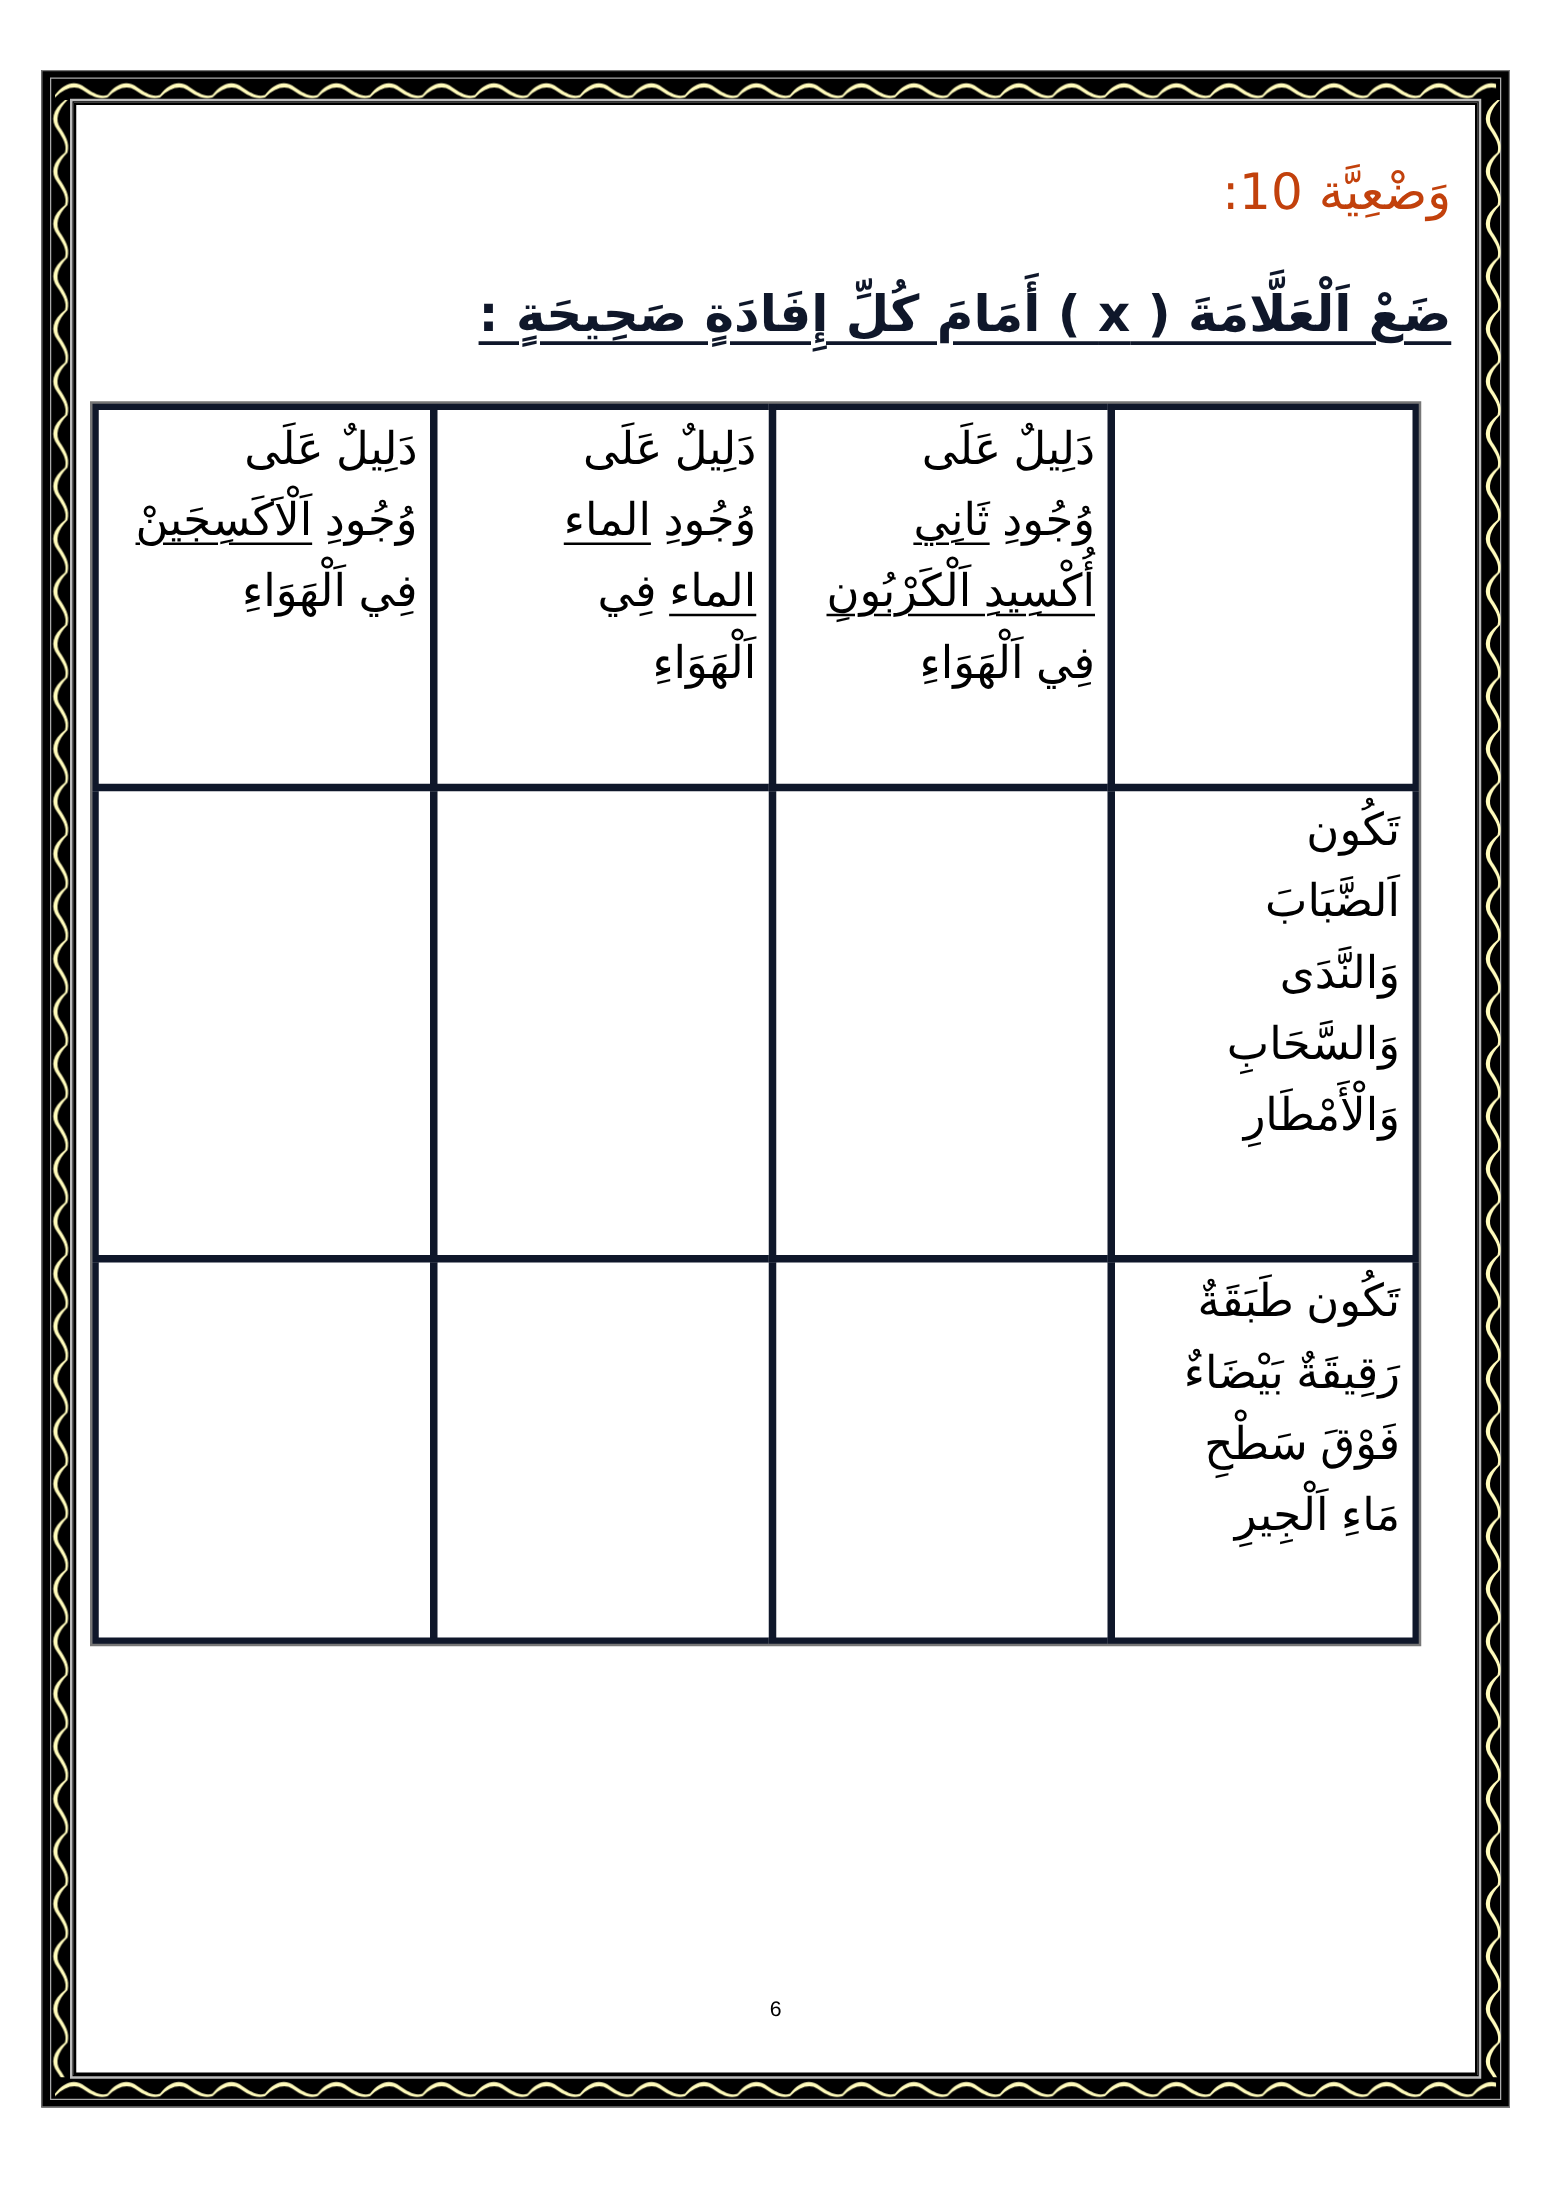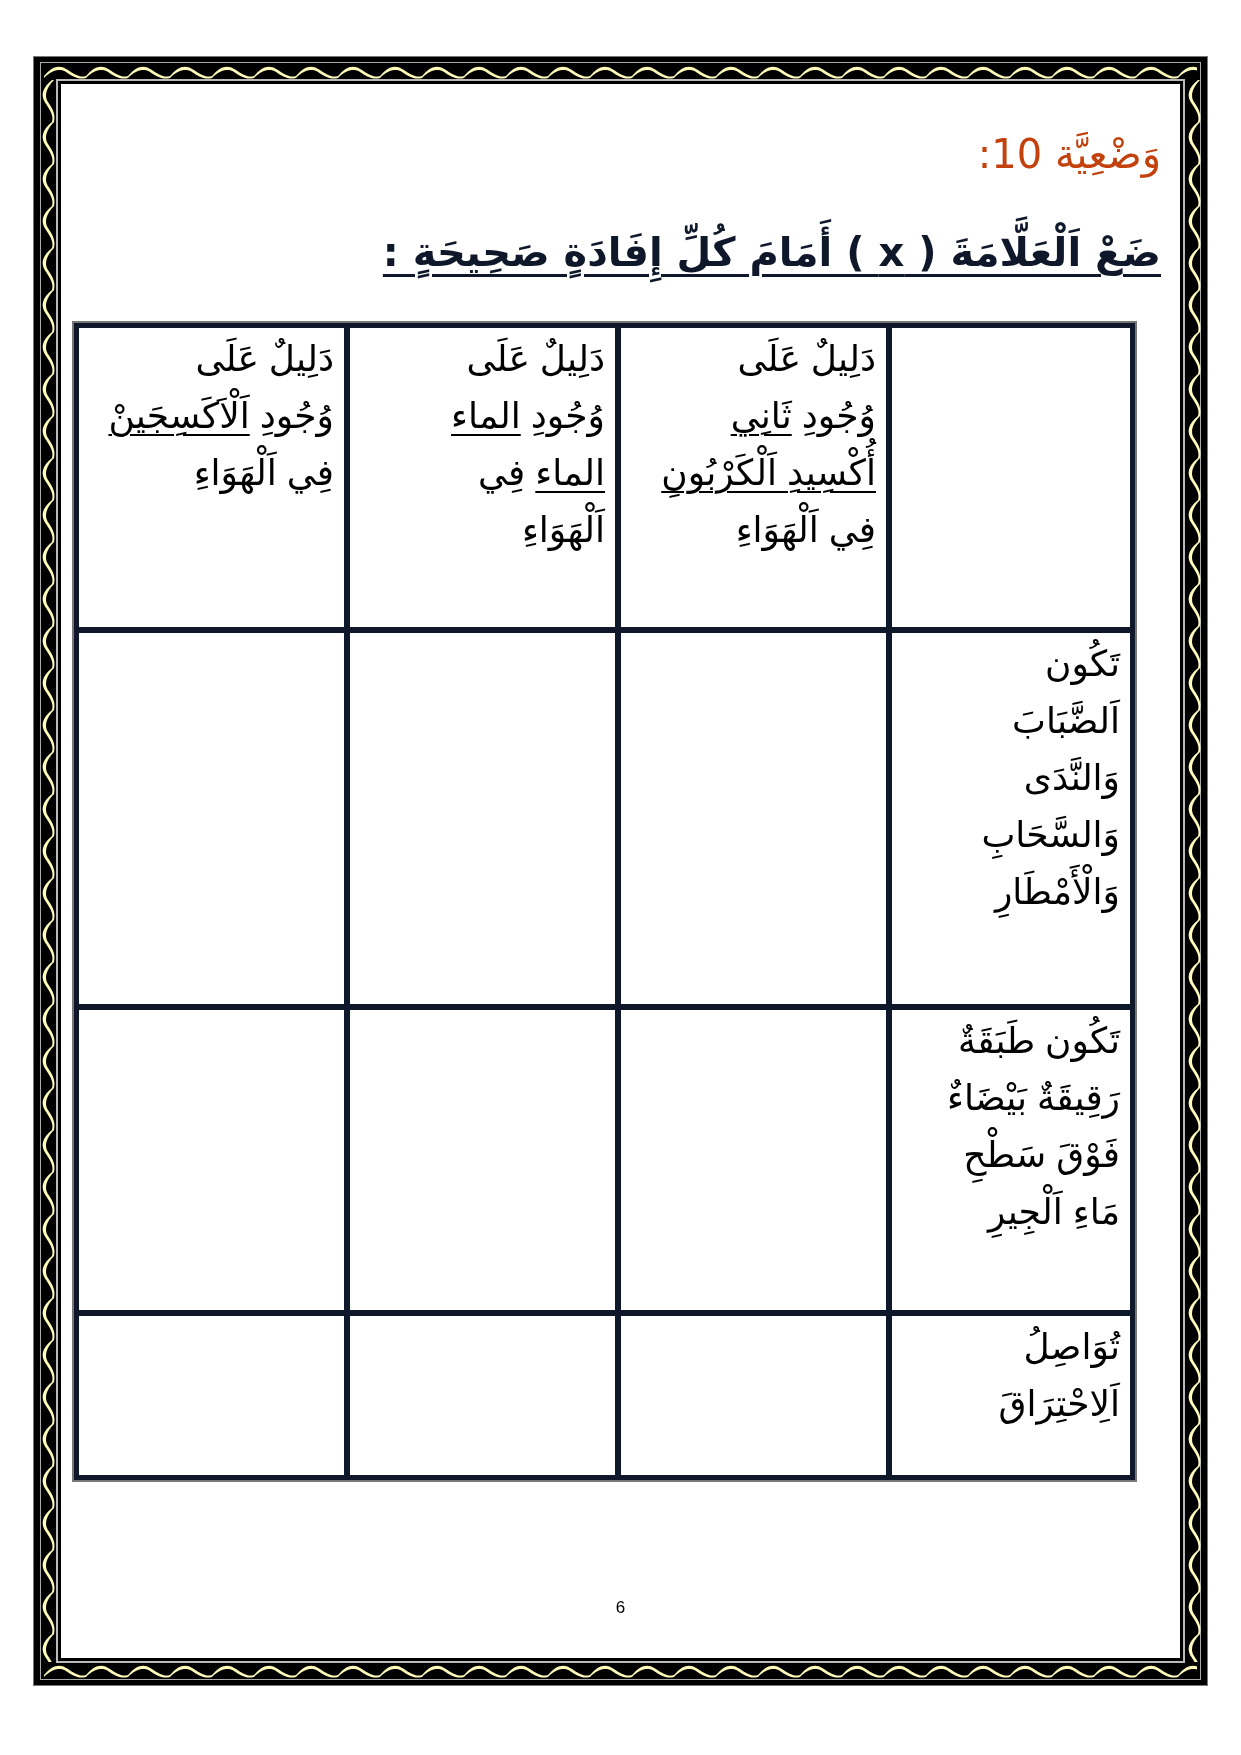--- a/index.html
+++ b/index.html
@@ -135,25 +135,16 @@
       <td>
           <span class="line">تَكُون طَبَقَةٌ</span>
           <span class="line">رَقِيقَةٌ بَيْضَاءٌ</span>
           <span class="line">فَوْقَ سَطْحِ</span>
           <span class="line">مَاءِ اَلْجِيرِ</span>
         </td>
       <td><span></span></td>
       <td><span></span></td>
       <td><span></span></td>
     </tr>
-    <tr style="height:165px">
-      <td>
-          <span class="line">تُوَاصِلُ</span>
-          <span class="line">اَلِاحْتِرَاقَ</span>
-        </td>
-      <td><span></span></td>
-      <td><span></span></td>
-      <td><span></span></td>
-    </tr>
   </tbody>
 </table>
 
 <div class="page-number">6</div>
 
 </body></html>

